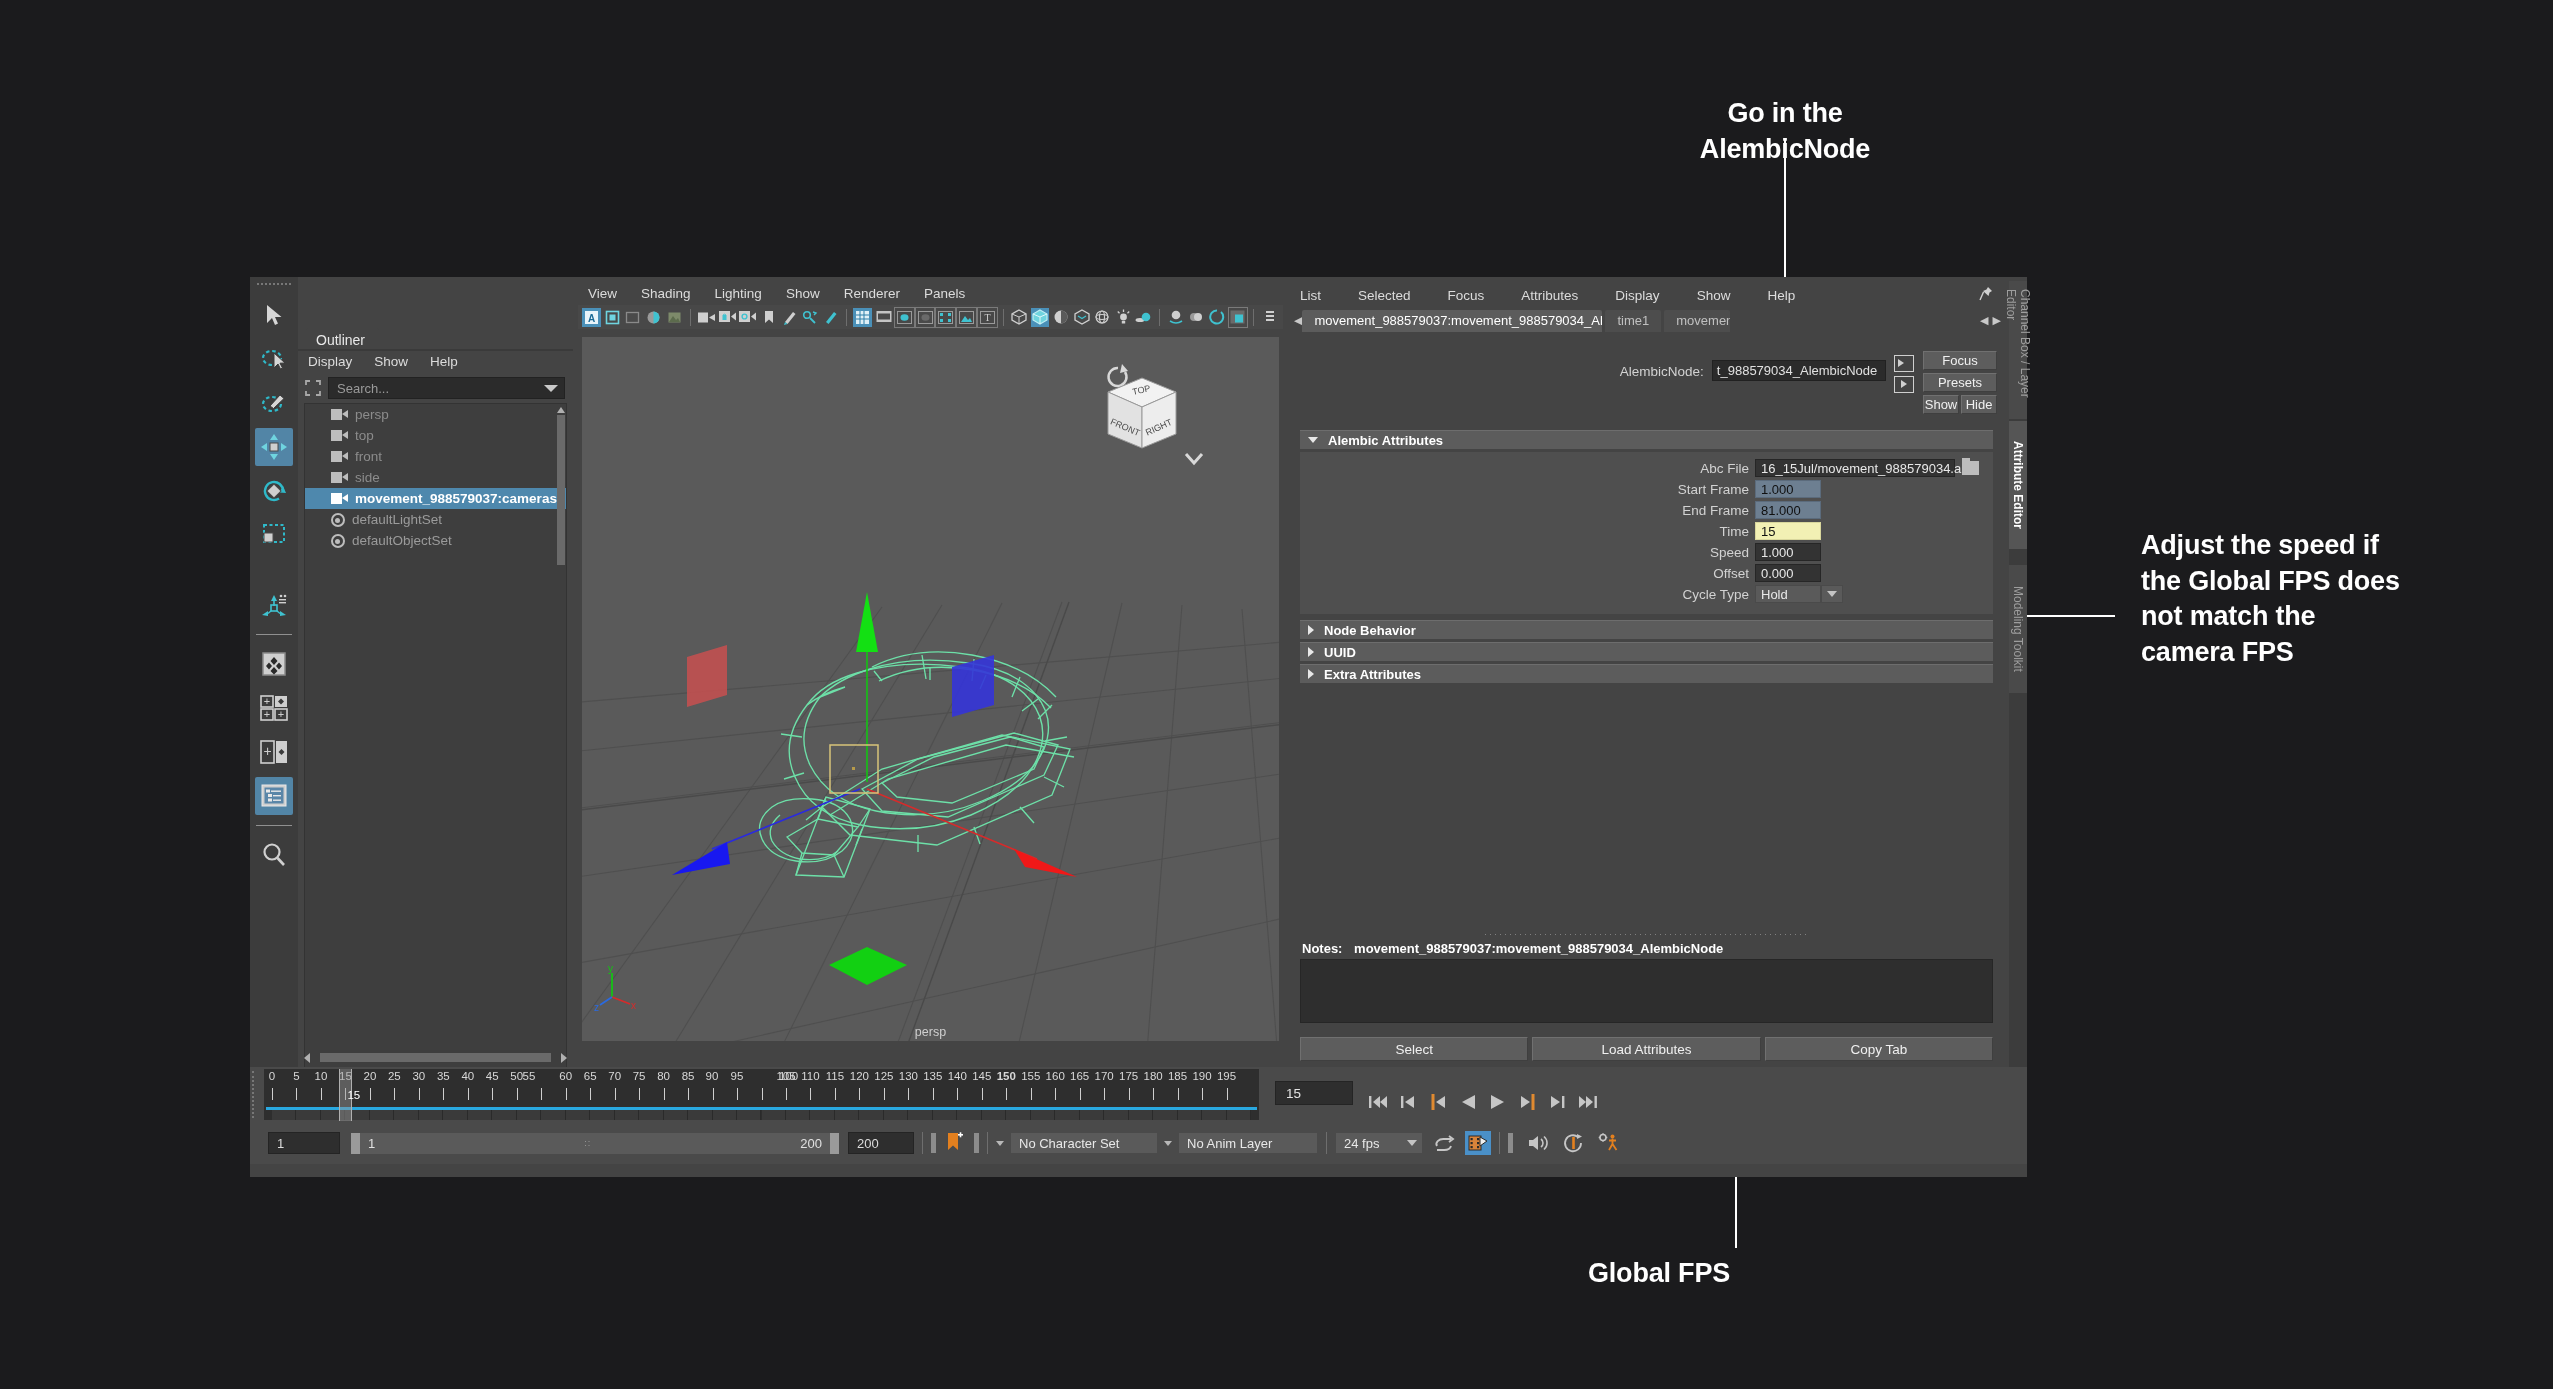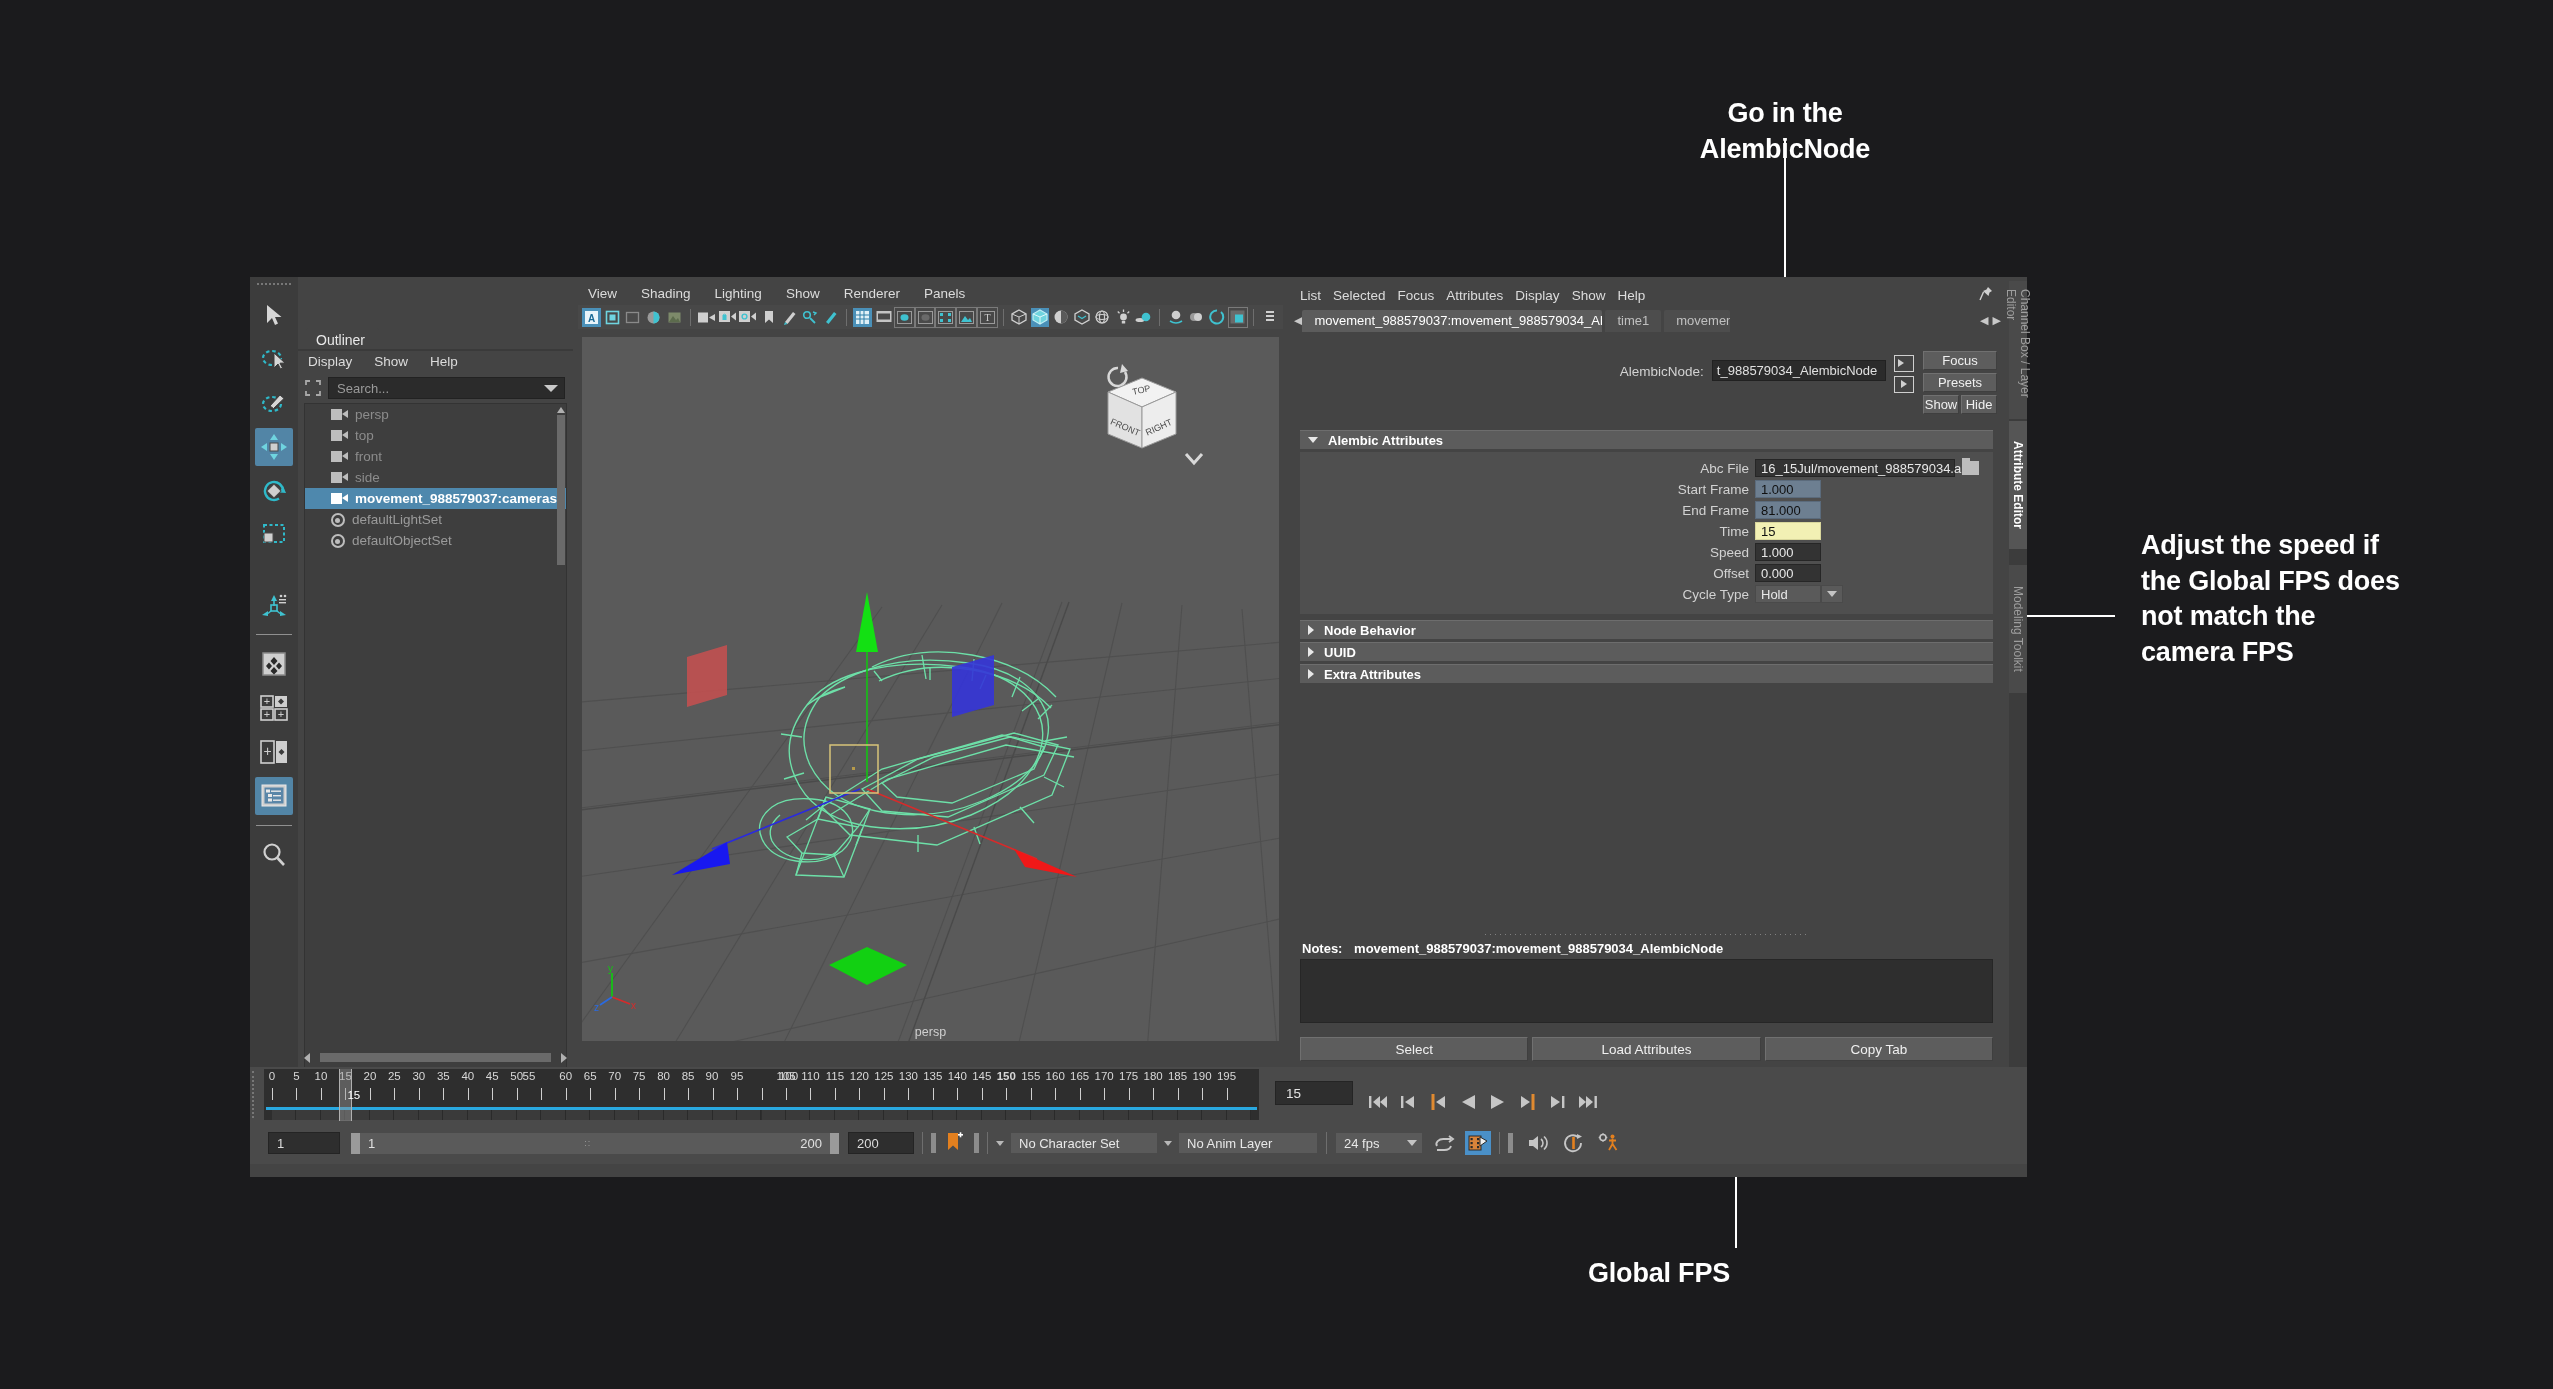--- a/index.html
+++ b/index.html
@@ -121,21 +121,21 @@
   .vp-label {
     position:absolute; bottom:2px; left:0; width:100%; text-align:center;
     font-size: 12.5px; color:#cfcfcf;
   }
 
   
   .attred {
     position: absolute; left: 1038px; top: 4px; width: 735px; height: 786px;
     background: #444;
   }
-  .ae-menu { display:flex; gap: 12px; font-size: 13.5px; color: #dcdcdc; padding: 7px 10px 6px 12px; position:relative;}
+  .ae-menu { display:flex; gap: 37px; font-size: 13.5px; color: #dcdcdc; padding: 7px 10px 6px 12px; position:relative;}
   .ae-pin { position:absolute; right: 30px; top: 5px; }
   .ae-tabs { display:flex; align-items:center; height: 23px; padding-left: 6px; position:relative; }
   .ae-tabs .arr { color:#c8c8c8; font-size:11px; }
   .ae-tab {
     height: 22px; display:flex; align-items:center; padding: 0 12px;
     font-size: 13px; color:#c0c0c0; background:#4d4d4d; margin-right:3px;
     border-radius: 2px 2px 0 0; white-space:nowrap; overflow:hidden;
   }
   .ae-tab.active { background:#5c5c5c; color:#ffffff; }
   .ae-body { position:absolute; left:0; right:18px; top:56px; bottom: 0; }

